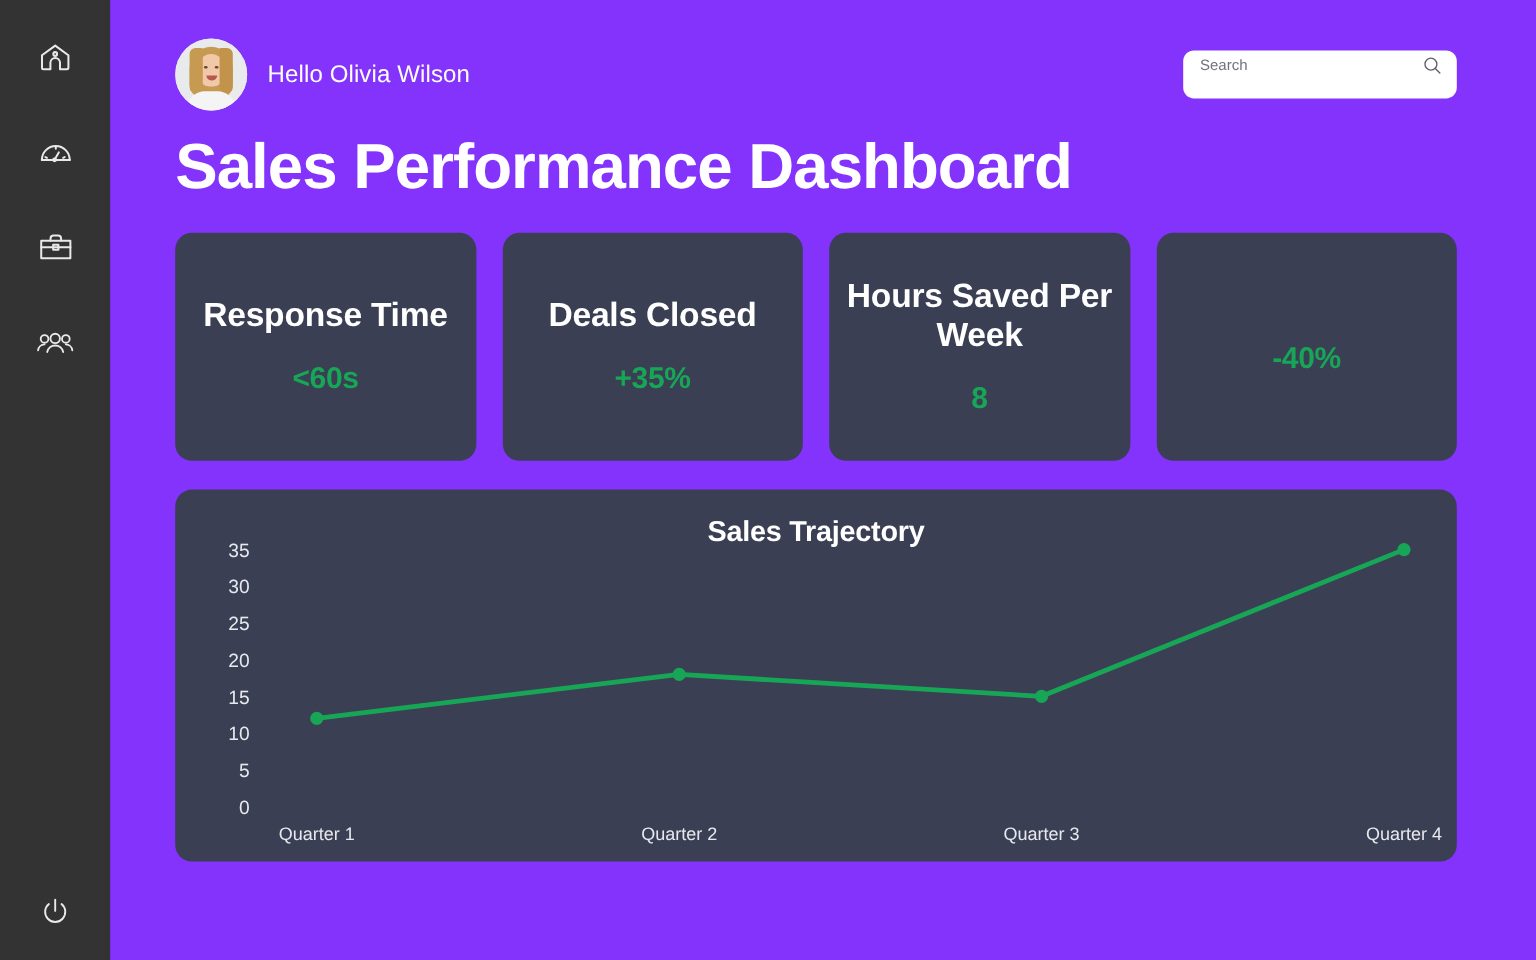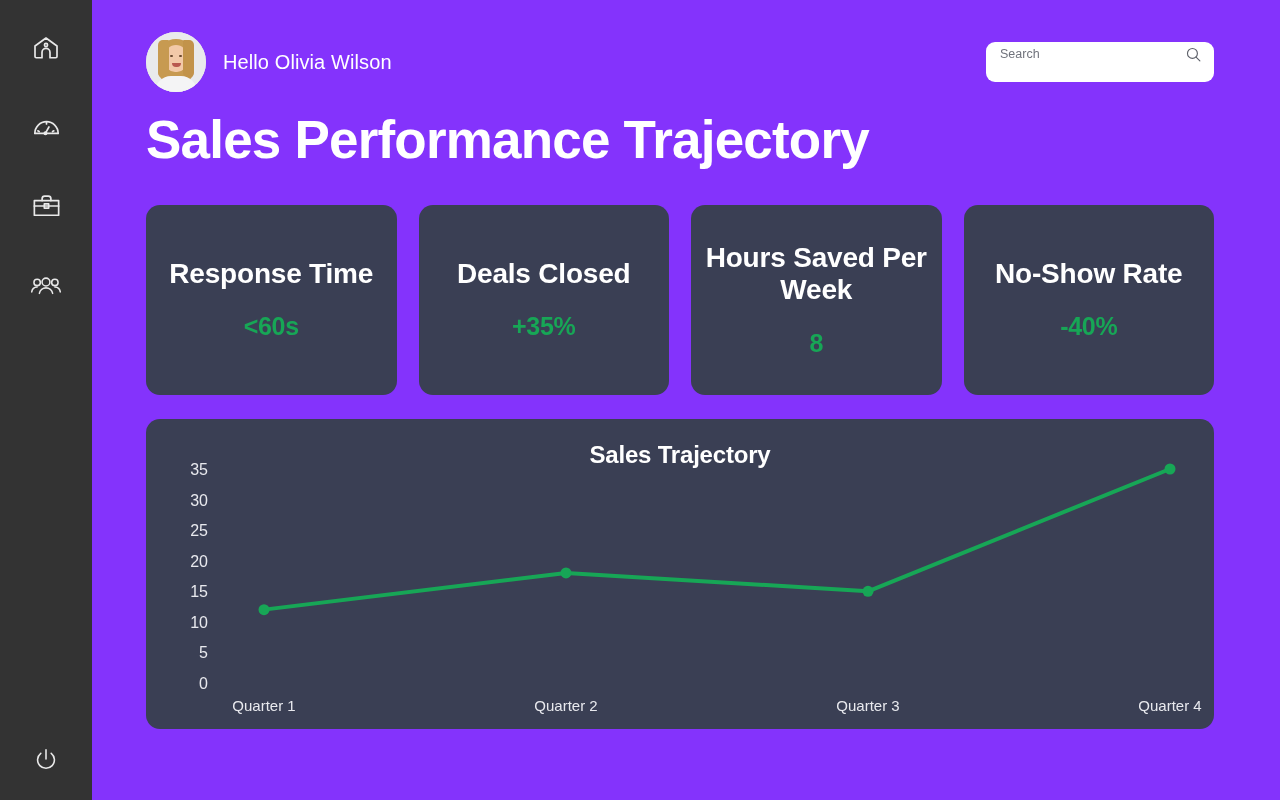--- a/index.html
+++ b/index.html
@@ -132,21 +132,21 @@
     font-size: 53px;
     font-weight: 700;
     letter-spacing: -0.8px;
     line-height: 1.05;
   }
 
   
   .cards {
     display: flex;
     gap: 22px;
-    margin-top: 37px;
+    margin-top: 26px;
   }
   .card {
     flex: 1 1 0;
     height: 190px;
     background: #3a3f54;
     border-radius: 14px;
     display: flex;
     flex-direction: column;
     align-items: center;
     justify-content: center;
@@ -291,41 +291,40 @@
         <input type="text" placeholder="Search" style="">
         <span class="search-icon">
           <svg width="17" height="17" viewBox="0 0 24 24" fill="none" stroke="#5d6069" stroke-width="1.6" stroke-linecap="round">
             <circle cx="10.5" cy="10.5" r="7"></circle>
             <line x1="15.6" y1="15.6" x2="21" y2="21"></line>
           </svg>
         </span>
       </div>
     </div>
 
-    <h1 class="page-title">Sales Performance Trajectory</h1>
+    <h1 class="page-title">Sales Performance Dashboard</h1>
 
     <section class="cards">
 
       <div class="card">
         <div class="card-label">Response Time</div>
         <div class="card-value">&lt;60s</div>
       </div>
 
       <div class="card">
         <div class="card-label">Deals Closed</div>
         <div class="card-value">+35%</div>
       </div>
 
       <div class="card">
         <div class="card-label">Hours Saved Per Week</div>
         <div class="card-value">8</div>
       </div>
 
       <div class="card">
-        <div class="card-label">No-Show Rate</div>
         <div class="card-value">-40%</div>
       </div>
 
     </section>
 
     <section class="chart-panel">
       <div class="chart-title">Sales Trajectory</div>
       <svg class="chart-svg" id="chart-svg" width="1068" height="310">
           <text x="62" y="56" class="ytick">35</text>
           <text x="62" y="86.57142857142858" class="ytick">30</text>

